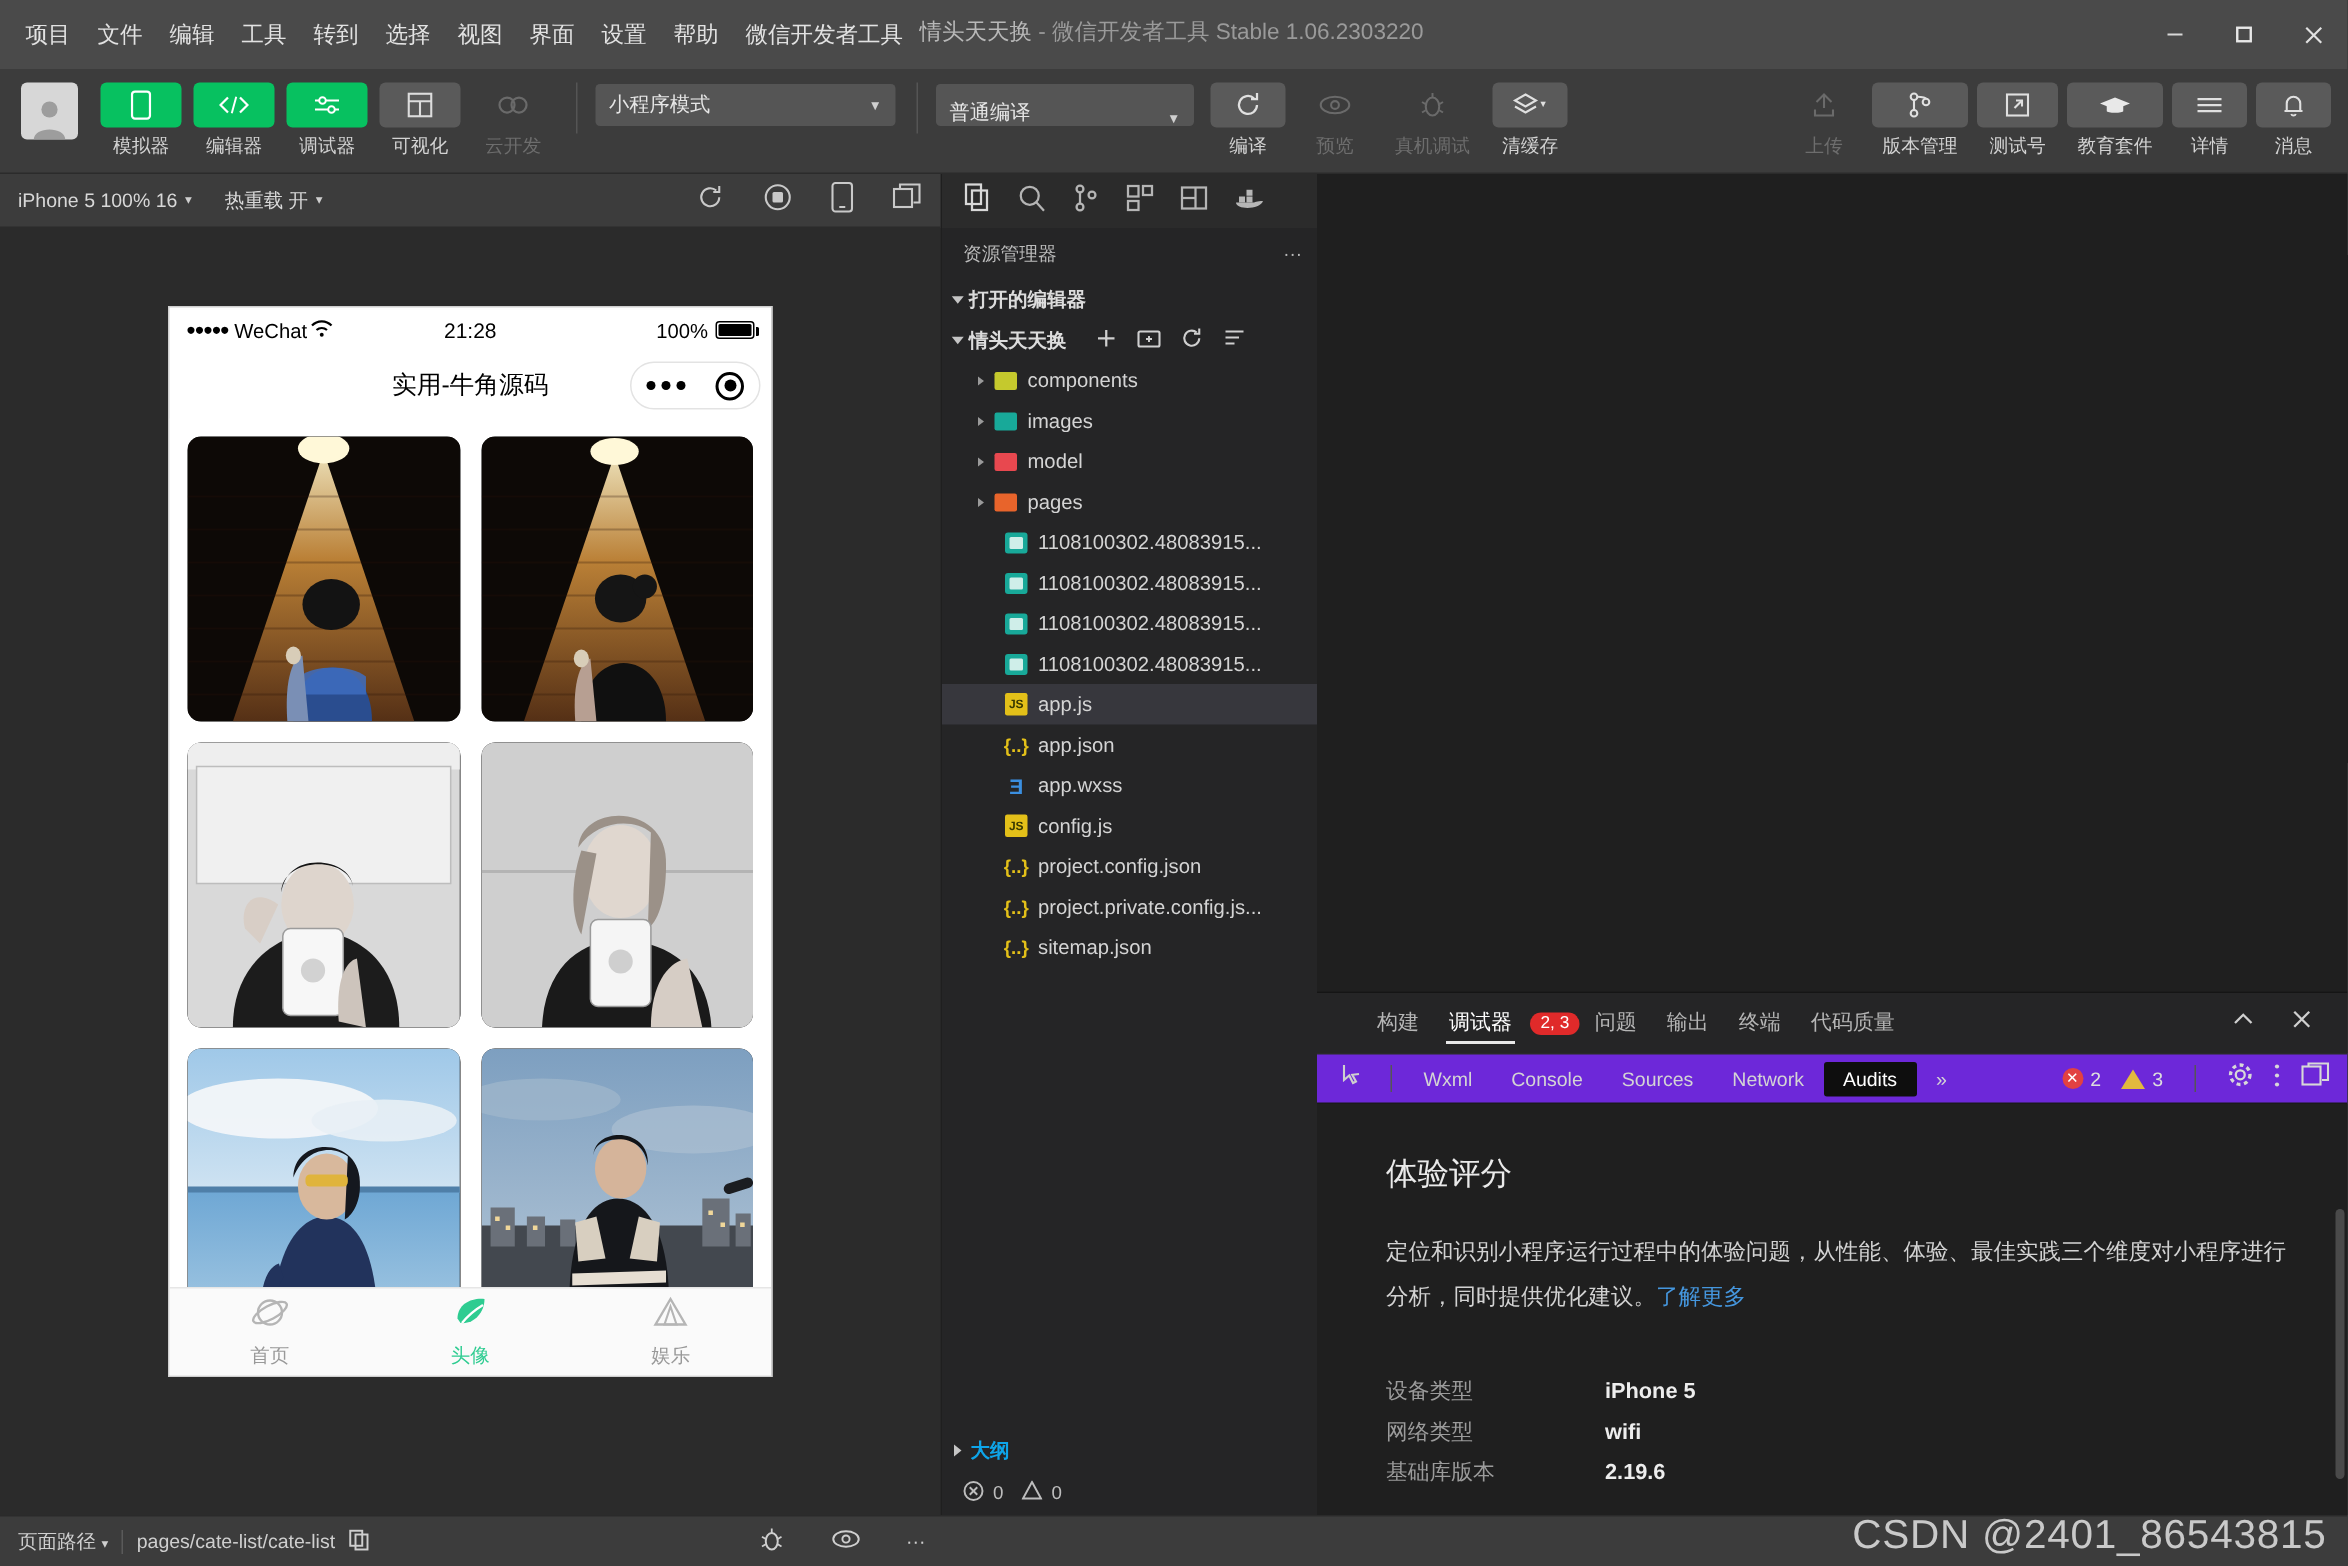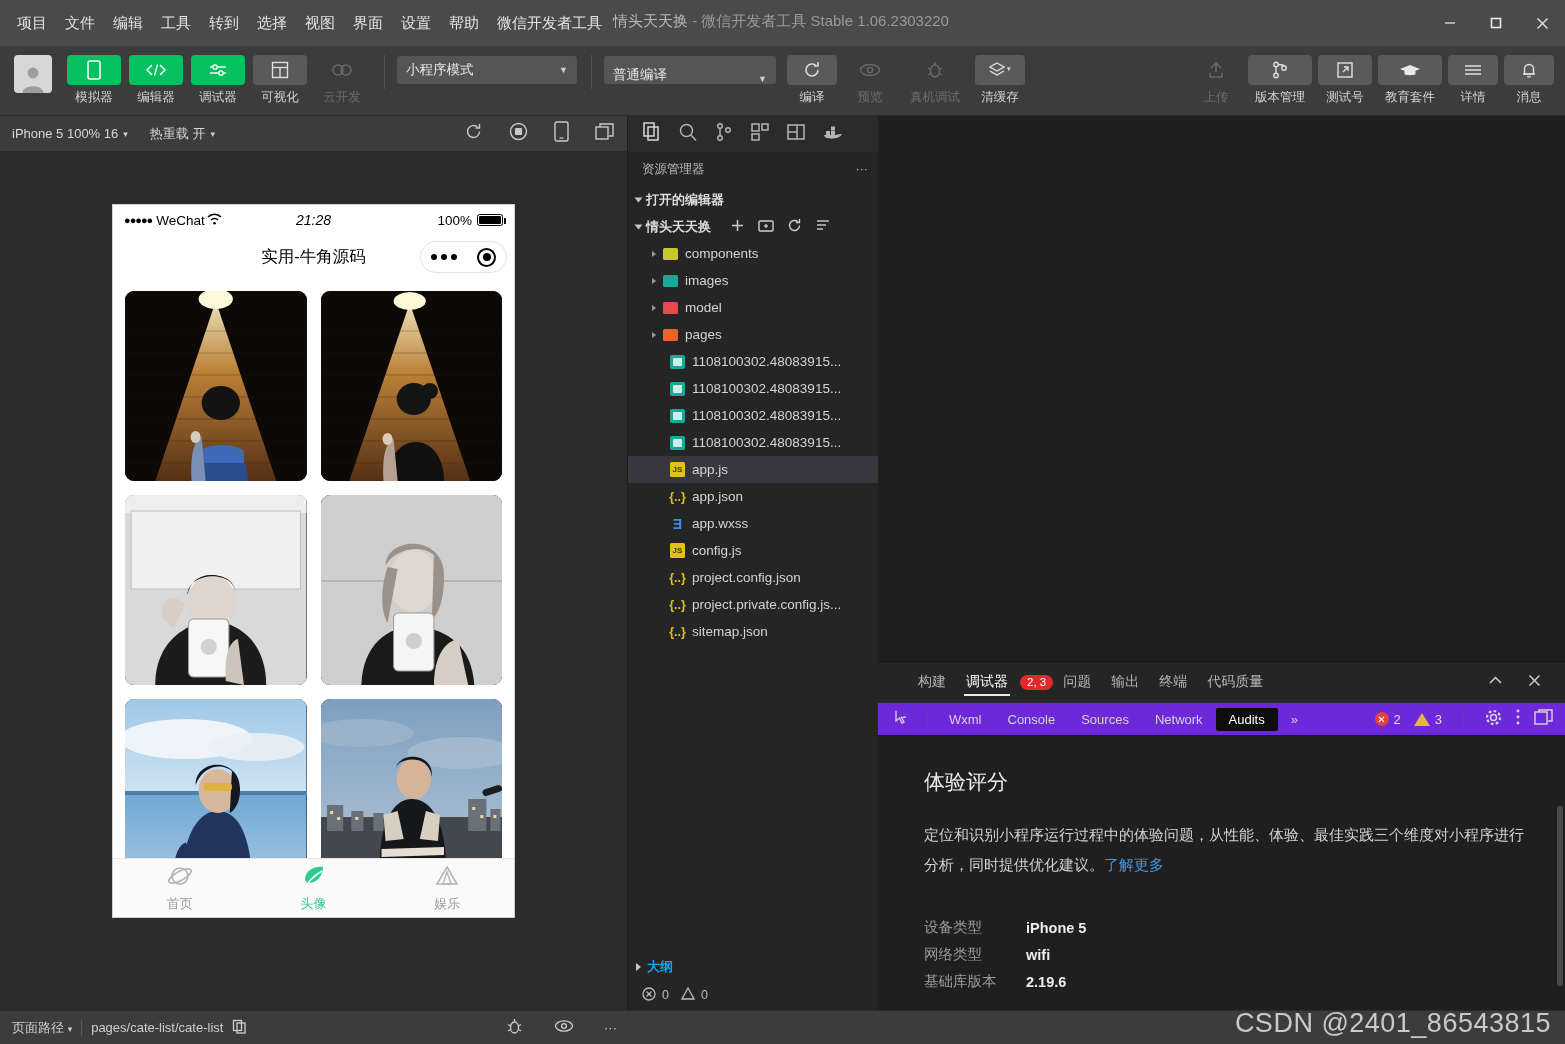--- a/index.html
+++ b/index.html
@@ -52,21 +52,21 @@
     background: #5a5a5a; color: #ddd;
   }
   .tb-ico.green { background: #07c160; color: #fff; }
   .tb-ico.dim { background: transparent; color: #6a6a6a; }
   .tb-lbl { font-size: 12.5px; margin-top: 4px; color: #d3d3d3; white-space: nowrap; }
   .tb-lbl.dim { color: #6d6d6d; }
 
   .tb-sep { width: 1px; height: 34px; background: #555; margin: 9px 12px 0 14px; }
 
   .tb-select {
-    height: 28px; width: 180px; margin-top: 10px; background: #555; border-radius: 3px;
+    height: 28px; width: 200px; margin-top: 10px; background: #555; border-radius: 3px;
     display: flex; align-items: center; justify-content: space-between;
     padding: 0 9px; font-size: 13.5px; color: #e6e6e6;
   }
   .caret { font-size: 9px; color: #cfcfcf; }
 
   .tb-act { display: flex; flex-direction: column; align-items: center; width: 52px; }
   .tb-act .tb-ico { width: 50px; }
   .right-tools { position: absolute; right: 10px; top: 9px; display: flex; gap: 4px; }
 
   
@@ -86,21 +86,21 @@
   .phone {
     position: absolute; left: 112px; top: 52px; width: 403px; height: 714px;
     background: #fff; border: 1px solid #cfcfcf; overflow: hidden; display: flex; flex-direction: column;
   }
   .ph-status {
     height: 30px; flex: 0 0 30px; display: flex; align-items: center;
     padding: 0 11px; font-size: 13.5px; color: #000;
   }
   .ph-dots { letter-spacing: -1px; font-size: 11px; }
   .ph-carrier { margin-left: 4px; }
-  .ph-time { position: absolute; left: 0; right: 0; text-align: center; font-size: 14px; font-style: italic; }
+  .ph-time { position: absolute; left: 0; right: 0; text-align: center; font-size: 14px; }
   .ph-right { margin-left: auto; display: flex; align-items: center; gap: 5px; z-index: 2; }
   .batt { width: 26px; height: 12px; border: 1.3px solid #000; border-radius: 2.5px; position: relative; }
   .batt::after { content:''; position:absolute; right:-4px; top:3px; width:2.5px; height:6px; background:#000; border-radius:0 1px 1px 0;}
   .batt i { position: absolute; left: 1px; top: 1px; bottom: 1px; right: 1px; background: #000; border-radius: 1px; display:block;}
 
   .ph-nav { height: 44px; flex: 0 0 44px; position: relative; display: flex; align-items: center; justify-content: center; }
   .ph-nav-title { font-size: 16.5px; color: #000; font-weight: 400; }
   .ph-caps {
     position: absolute; right: 7px; top: 50%; transform: translateY(-50%);
     width: 87px; height: 32px; border: 1px solid #e3e3e3; border-radius: 16px;
@@ -192,21 +192,21 @@
   .errpill { display: flex; align-items: center; gap: 5px; font-size: 13px; color: #ddd; }
   .dot-err { width: 14px; height: 14px; border-radius: 50%; background: #e24141; color:#fff; font-size:10px;
              display:flex;align-items:center;justify-content:center; }
   .tri-warn { width:0;height:0;border-left:8px solid transparent;border-right:8px solid transparent;border-bottom:13px solid #e2b93d;}
 
   .audits { background: #1f1f1f; height: 274px; padding: 32px 0 0 46px; overflow: hidden; position: relative;}
   .audits h2 { font-size: 21px; color: #eaeaea; font-weight: normal; margin-bottom: 24px; }
   .audits p { font-size: 15px; color: #d2d2d2; line-height: 2; max-width: 600px; }
   .audits a { color: #4596dd; text-decoration: none; }
   .info-table { margin-top: 34px; }
-  .info-row { display: flex; height: 27px; align-items: center; font-size: 14.5px; }
+  .info-row { display: flex; height: 27px; align-items: center; font-size: 14.5px; gap: 44px; }
   .info-k { width: 102px; color: #9b9b9b; }
   .info-v { color: #ededed; font-weight: bold; }
   .dbg-scroll { position: absolute; right: 2px; top: 70px; width: 6px; height: 180px; background: #4a4a4a; border-radius: 3px; }
 
   
   .statusbar {
     height: 34px; flex: 0 0 34px; background: #3c3c3c; display: flex; align-items: center;
     padding: 0 12px; font-size: 13px; color: #cfcfcf; position: relative; border-top: 1px solid #2a2a2a;
   }
   .sb-left { display: flex; align-items: center; gap: 9px; }

